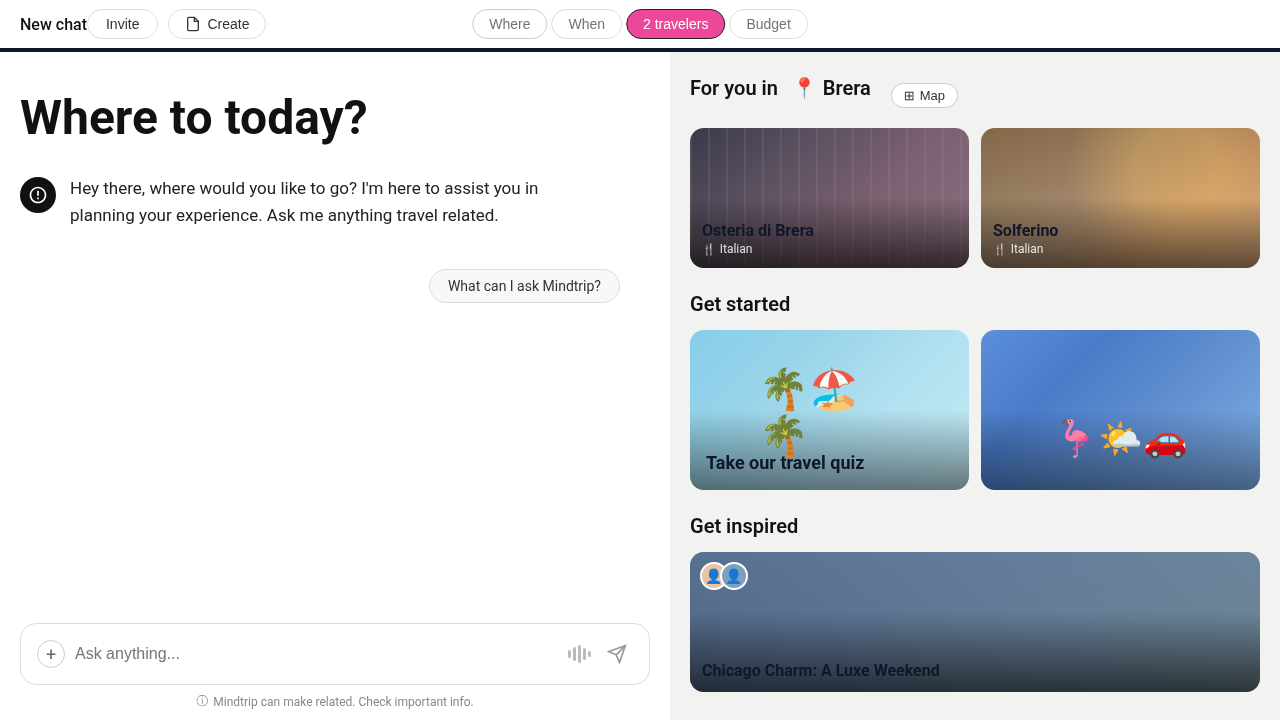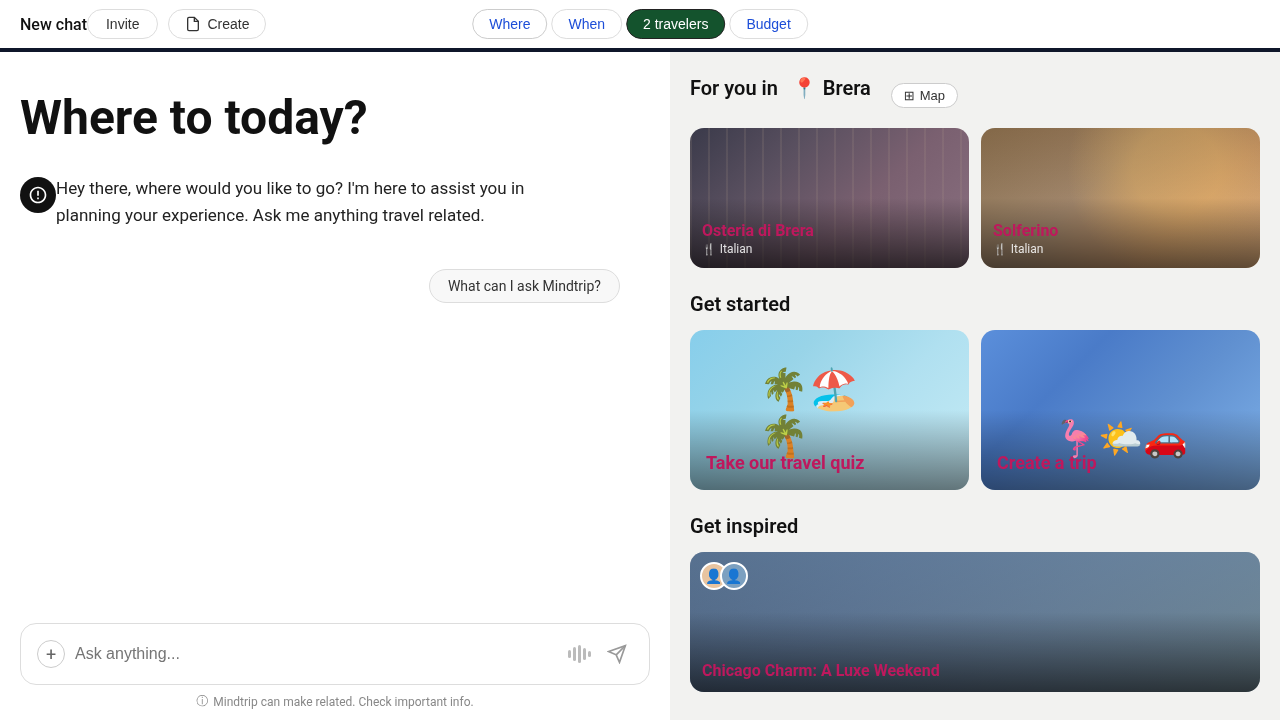--- a/index.html
+++ b/index.html
@@ -40,30 +40,30 @@
       left: 50%;
       transform: translateX(-50%);
     }
     .nav-pill {
       padding: 6px 16px;
       border-radius: 20px;
       font-size: 14px;
       cursor: pointer;
       border: 1px solid #ddd;
       background: #fff;
-      color: #1d4ed8;
+      color: #737373;
       white-space: nowrap;
     }
     .nav-pill.active {
       background: #fff;
       border-color: #ccc;
       font-weight: 500;
     }
     .nav-pill.active-dark {
-      background: #14532d;
+      background: #ec4899;
       color: #fff;
       border-color: #222;
     }
     .header-right {
       display: flex;
       align-items: center;
       gap: 10px;
     }
     .invite-btn {
       padding: 6px 18px;
@@ -111,20 +111,21 @@
     .page-heading {
       font-size: 48px;
       font-weight: 700;
       color: #111;
       margin-bottom: 30px;
       line-height: 1.1;
     }
     .ai-message {
       display: flex;
       align-items: flex-start;
+      gap: 14px;
       margin-bottom: 20px;
     }
     .ai-avatar {
       width: 36px;
       height: 36px;
       background: #111;
       border-radius: 50%;
       display: flex;
       align-items: center;
       justify-content: center;
@@ -410,21 +411,21 @@
     .card-label {
       position: absolute;
       bottom: 12px;
       left: 12px;
       right: 12px;
       z-index: 2;
     }
     .card-name {
       font-size: 16px;
       font-weight: 700;
-      color: #be185d;
+      color: #0f172a;
       line-height: 1.2;
     }
     .card-sub {
       font-size: 12px;
       color: rgba(255,255,255,0.85);
       display: flex;
       align-items: center;
       gap: 4px;
       margin-top: 2px;
     }
@@ -587,23 +588,20 @@
 
       <div class="card card-quiz">
         <div class="card-bg"></div>
         <div class="card-label">
           <div class="card-name">Take our travel quiz</div>
         </div>
       </div>
 
       <div class="card card-create-trip">
         <div class="card-bg"></div>
-        <div class="card-label">
-          <div class="card-name">Create a trip</div>
-        </div>
       </div>
     </div>
 
     <div class="section-title">Get inspired</div>
     <div class="cards-row">
 
       <div class="card card-chicago">
         <div class="card-bg">
           <div class="avatar-stack">
             <div class="avatar-circle">👤</div>

